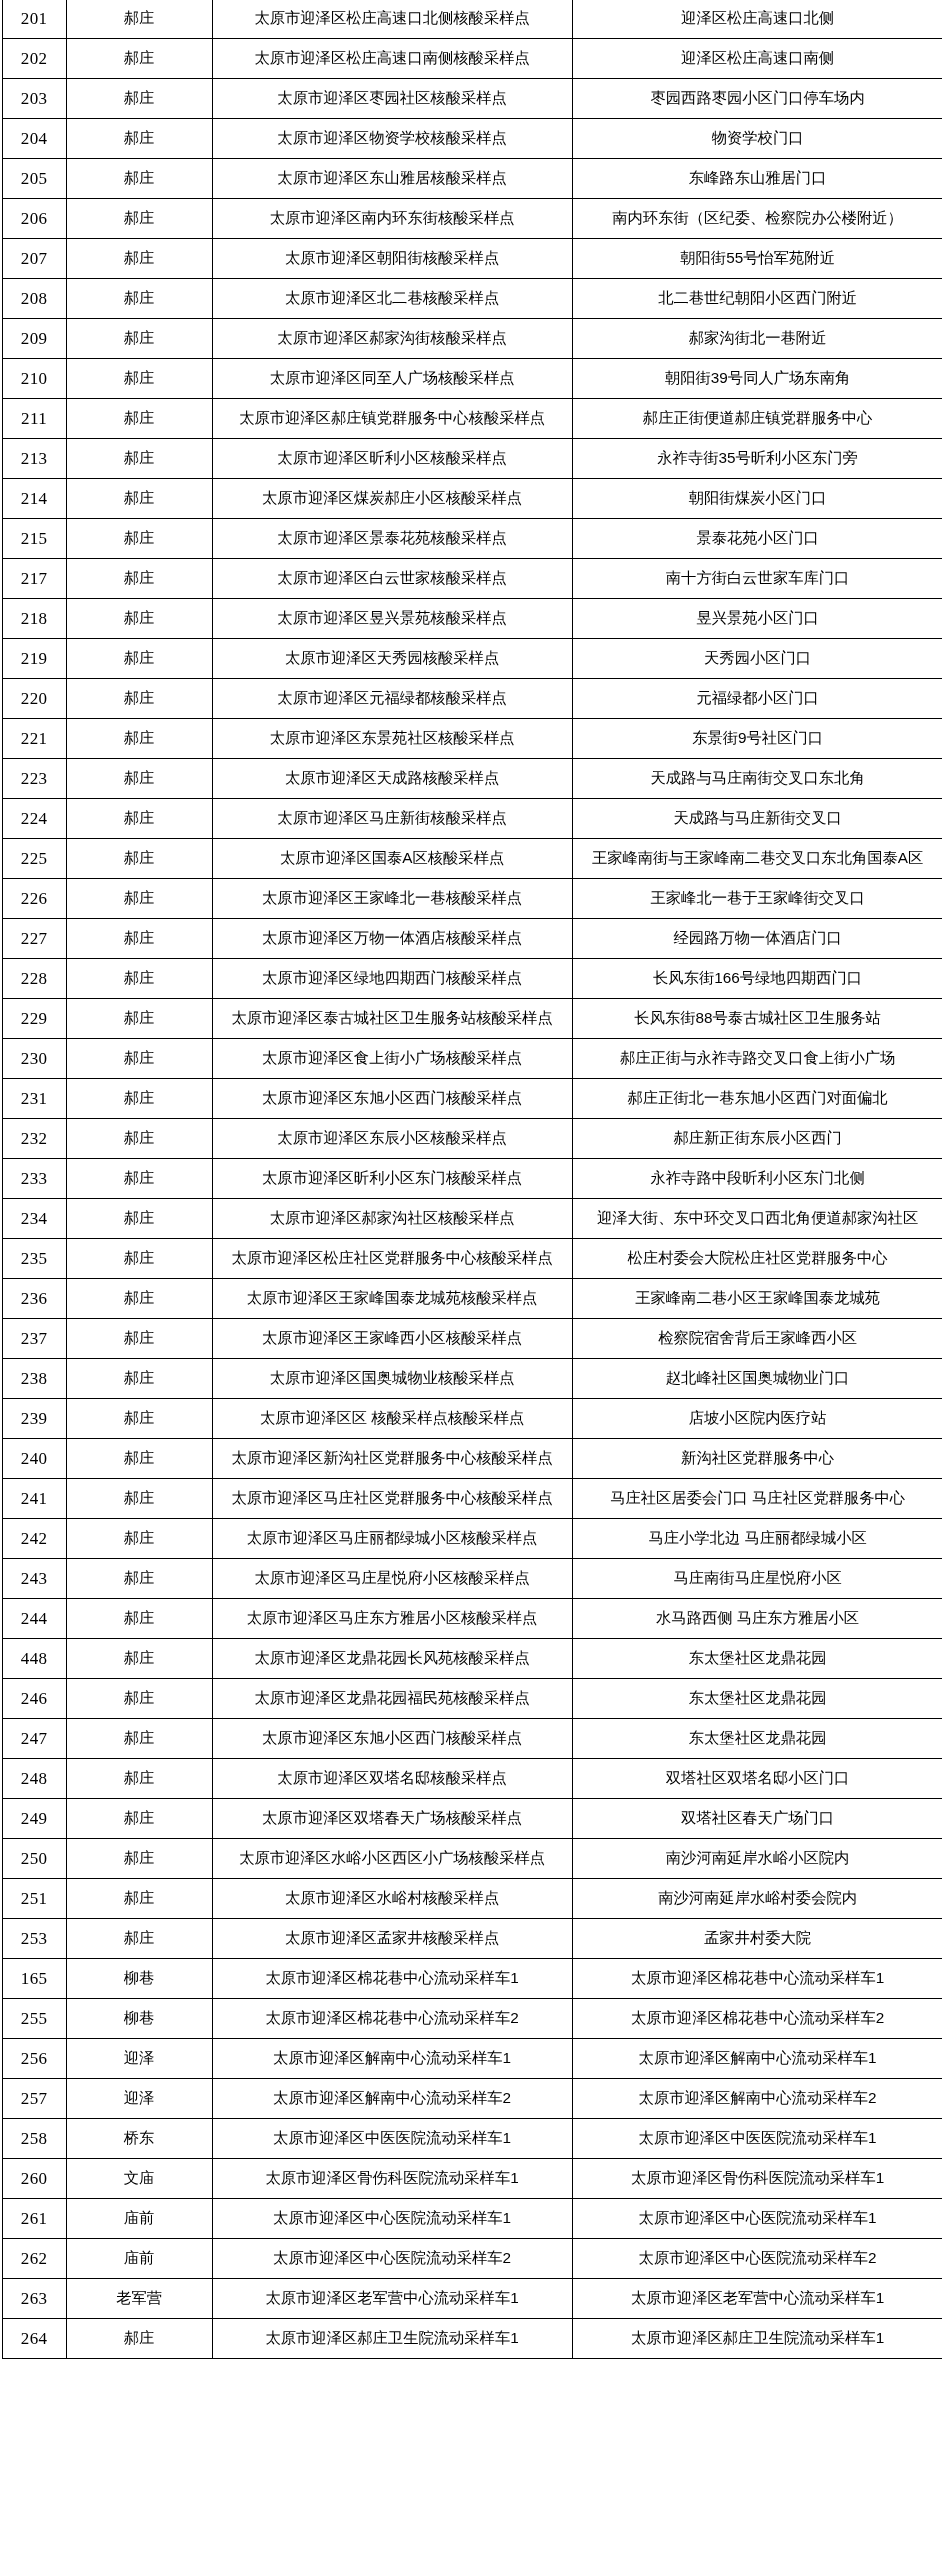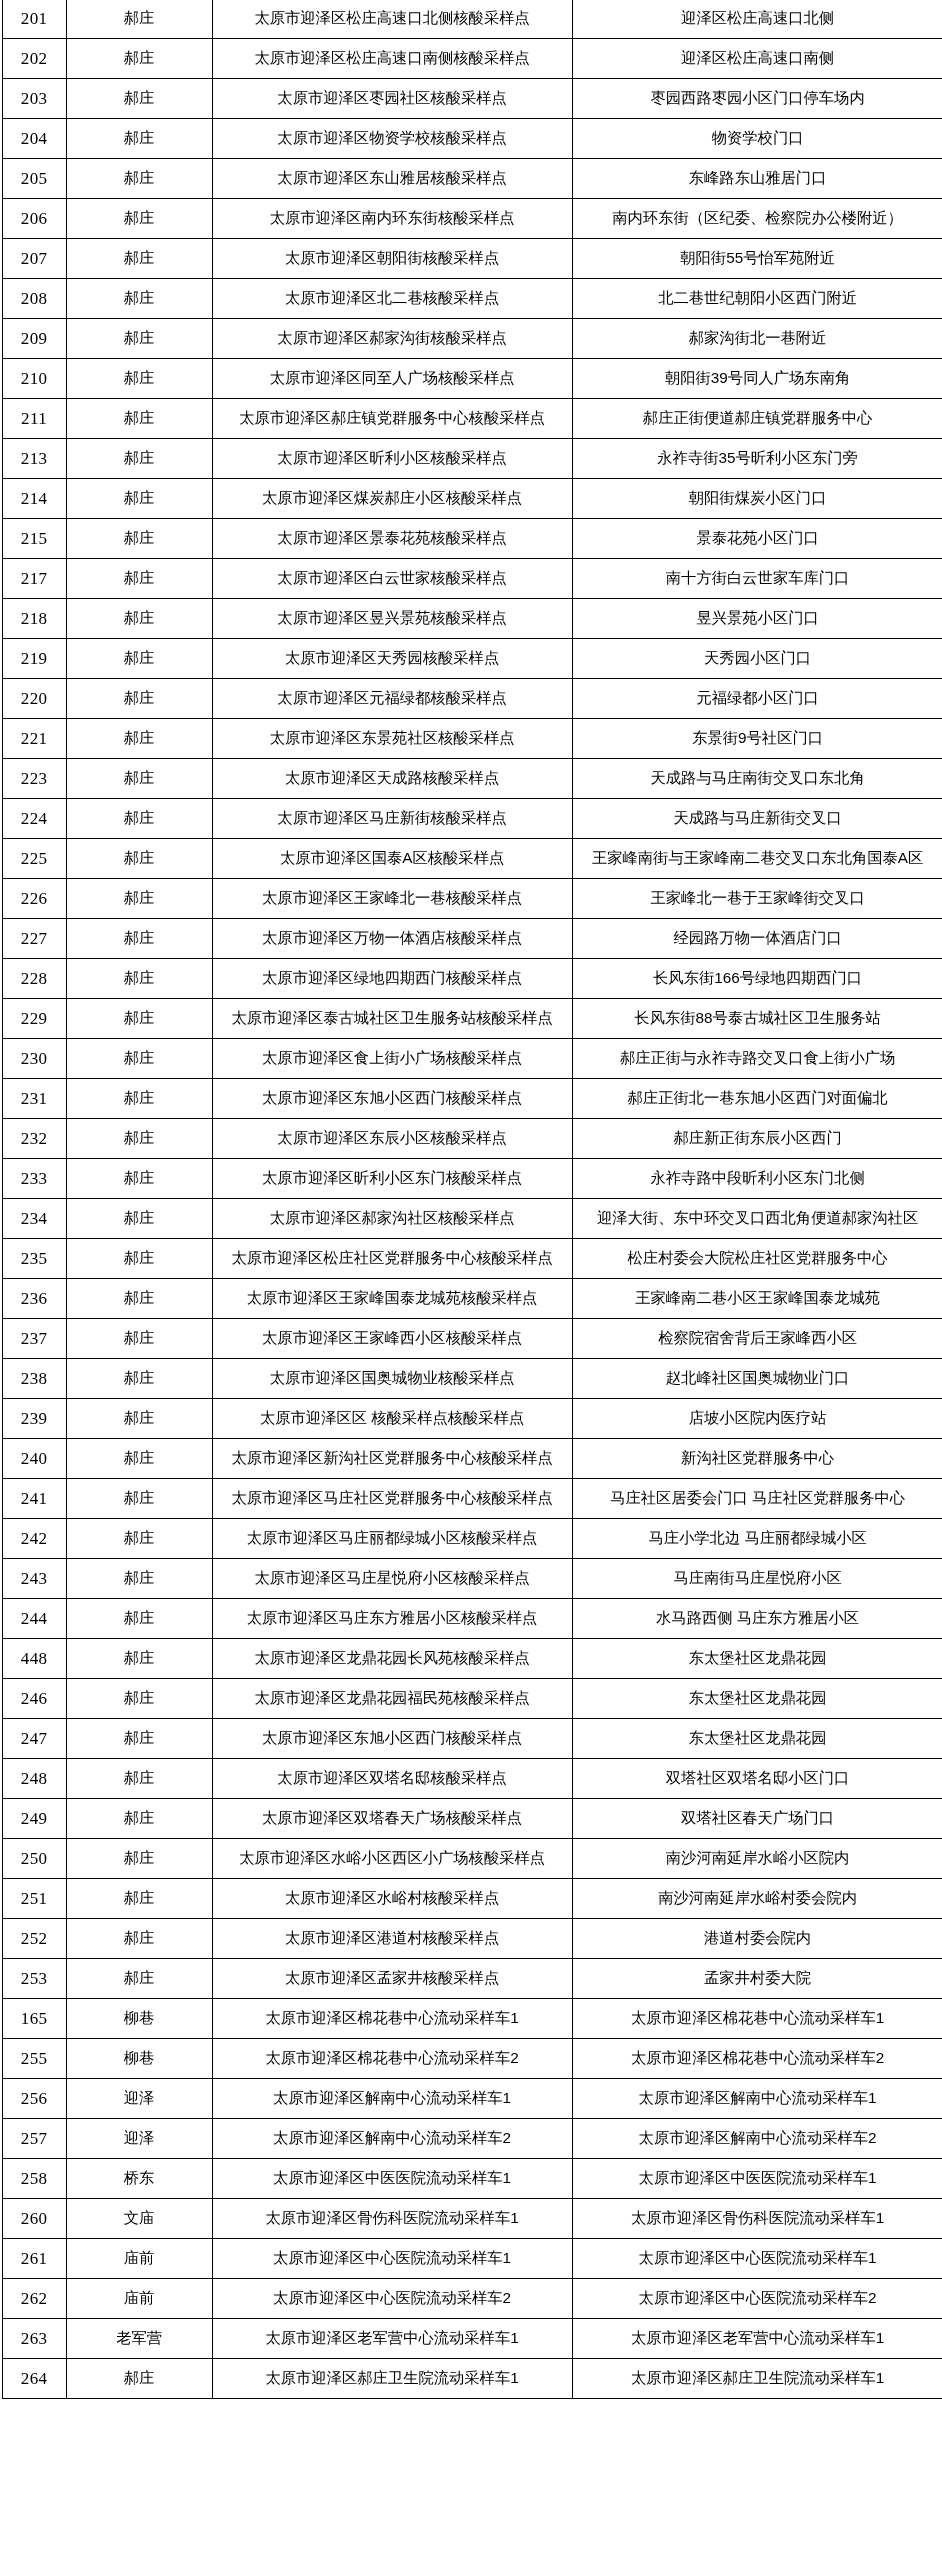--- a/index.html
+++ b/index.html
@@ -337,26 +337,20 @@
         <td class="zh-cell">太原市迎泽区水峪小区西区小广场核酸采样点</td>
         <td class="zh-cell">南沙河南延岸水峪小区院内</td>
       </tr>
       <tr>
         <td class="no-cell">251</td>
         <td class="zh-cell">郝庄</td>
         <td class="zh-cell">太原市迎泽区水峪村核酸采样点</td>
         <td class="zh-cell">南沙河南延岸水峪村委会院内</td>
       </tr>
       <tr>
-        <td class="no-cell">252</td>
-        <td class="zh-cell">郝庄</td>
-        <td class="zh-cell">太原市迎泽区港道村核酸采样点</td>
-        <td class="zh-cell">港道村委会院内</td>
-      </tr>
-      <tr>
         <td class="no-cell">253</td>
         <td class="zh-cell">郝庄</td>
         <td class="zh-cell">太原市迎泽区孟家井核酸采样点</td>
         <td class="zh-cell">孟家井村委大院</td>
       </tr>
       <tr>
         <td class="no-cell">165</td>
         <td class="zh-cell">柳巷</td>
         <td class="zh-cell">太原市迎泽区棉花巷中心流动采样车1</td>
         <td class="zh-cell">太原市迎泽区棉花巷中心流动采样车1</td>

